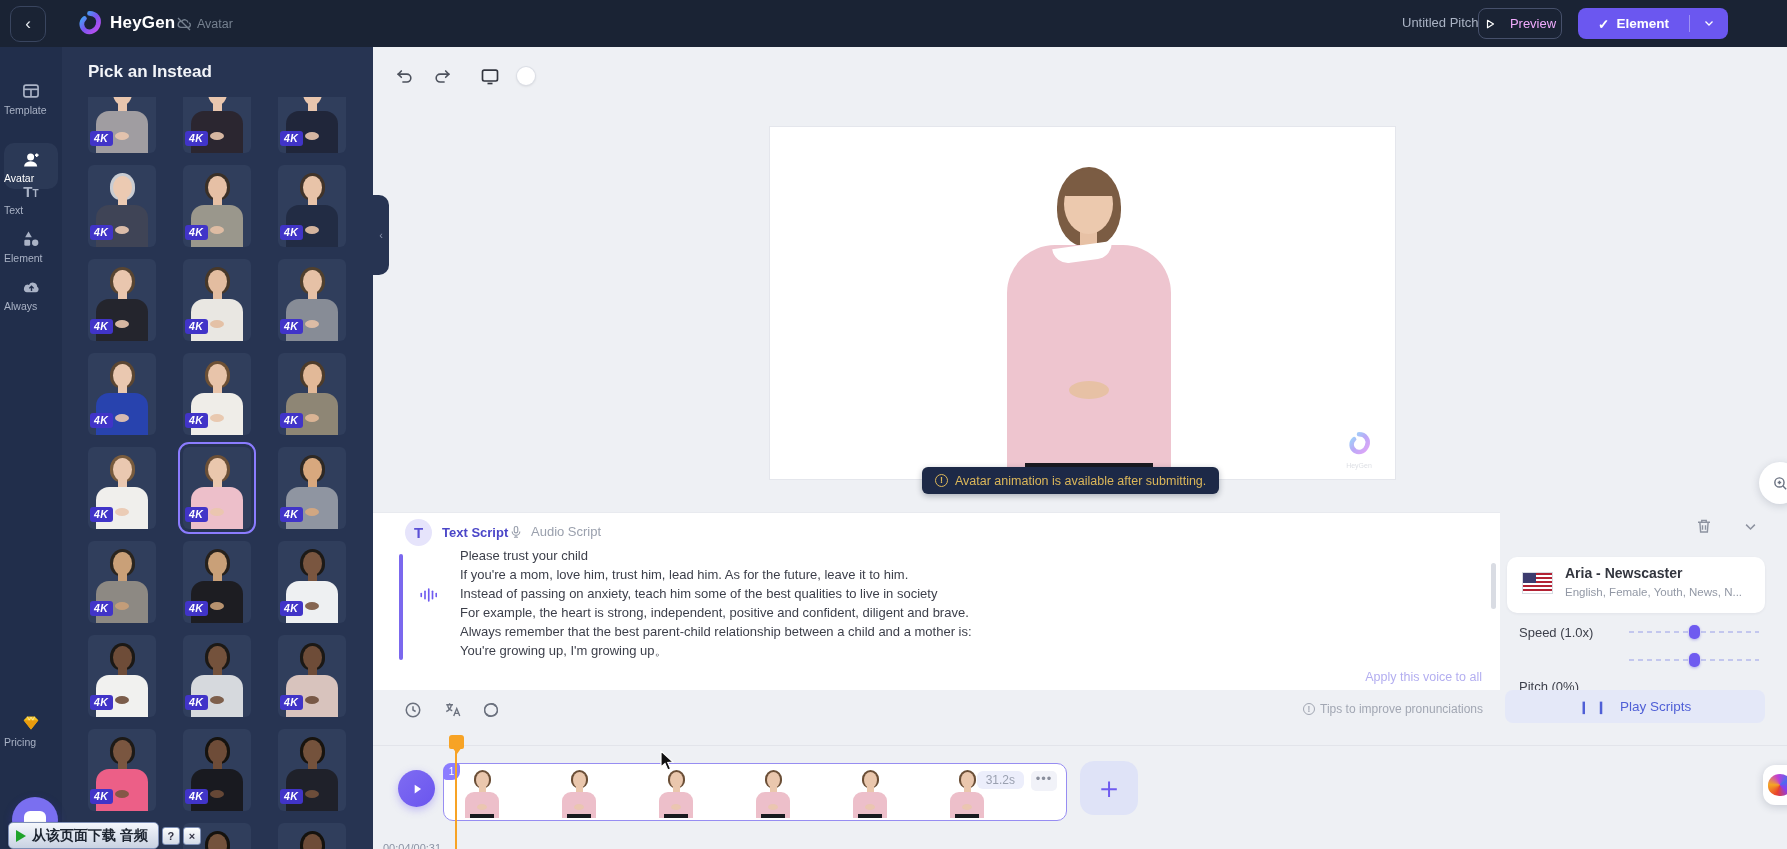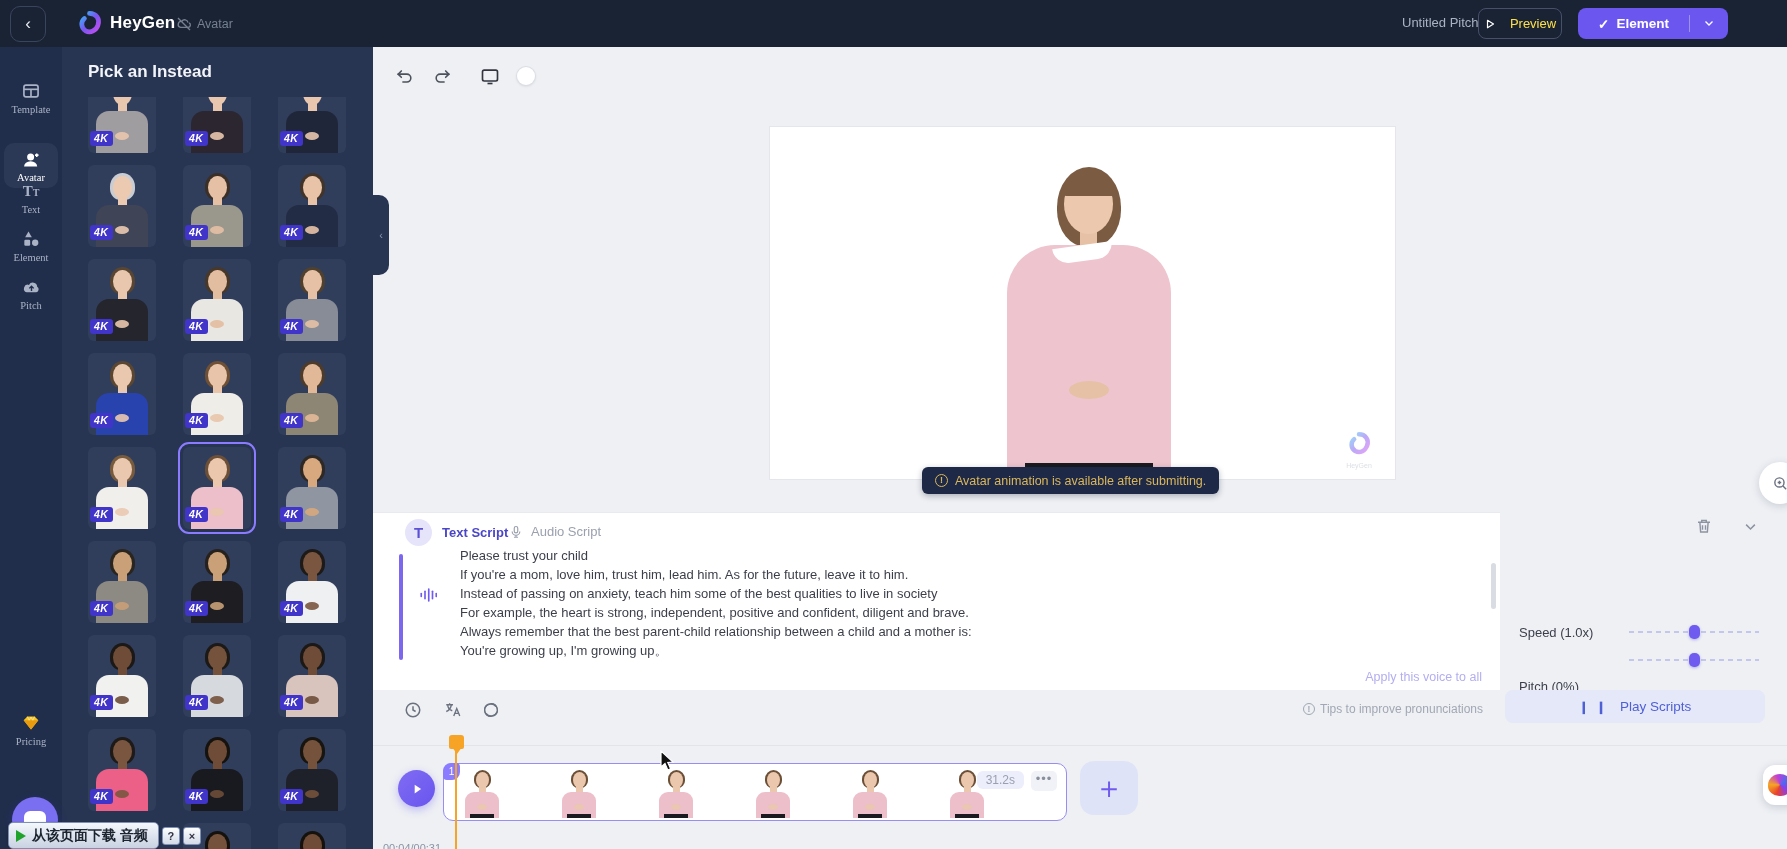--- a/index.html
+++ b/index.html
@@ -8,30 +8,30 @@
 
   
   #topbar { position:absolute; left:0; top:0; width:1787px; height:47px; background:#1a2334; z-index:50; }
   #back-btn { position:absolute; left:10px; top:6px; width:36px; height:36px; border:1px solid #39455f;
     border-radius:10px; color:#e7eaf0; font-size:17px; display:flex; align-items:center; justify-content:center; cursor:pointer; }
   #logo { position:absolute; left:76px; top:10px; width:27px; height:27px; }
   #brand { position:absolute; left:110px; top:13px; color:#fff; font-size:17px; font-weight:bold; letter-spacing:.2px; }
   #unsaved { position:absolute; left:176px; top:16px; color:#75808f; font-size:12.5px; display:flex; gap:5px; align-items:center; }
   #video-title { position:absolute; left:1402px; top:15px; color:#aab3c4; font-size:13px; }
   #preview-btn { position:absolute; left:1478px; top:8px; width:84px; height:31px; border:1px solid #46506b; border-radius:8px;
-    color:#fde047; font-size:13px; display:flex; align-items:center; justify-content:center; gap:14px; cursor:pointer; }
+    color:#f0abfc; font-size:13px; display:flex; align-items:center; justify-content:center; gap:14px; cursor:pointer; }
   #submit-group { position:absolute; left:1578px; top:8px; width:150px; height:31px; background:#6b57f0; border-radius:8px;
     display:flex; align-items:center; color:#fff; font-size:13.5px; cursor:pointer; }
   #submit-main { flex:1; display:flex; align-items:center; justify-content:center; gap:7px; font-weight:bold; }
   #submit-divider { width:1px; height:17px; background:rgba(255,255,255,.35); }
   #submit-caret { width:38px; text-align:center; font-size:11px; }
 
   
   #rail { position:absolute; left:0; top:47px; width:62px; height:802px; background:#212e4b; z-index:40; }
-  .rail-item { position:absolute; left:4px; width:54px; border-radius:10px; text-align:center; padding:6px 0 5px; cursor:pointer;font-family:Liberation Serif, serif; }
+  .rail-item { position:absolute; left:4px; width:54px; border-radius:10px; text-align:left; padding:6px 0 5px; cursor:pointer; }
   .rail-item .ric { height:20px; display:flex; align-items:center; justify-content:center; color:#aab3c6; }
   .rail-item .rlb { font-size:10.5px; color:#a9b2c5; margin-top:3px; }
   .rail-item.active { background:#35436280; }
   .rail-item.active .ric, .rail-item.active .rlb { color:#fff; }
 
   
   #panel { position:absolute; left:62px; top:47px; width:311px; height:802px; background:#273452; z-index:30; overflow:hidden; }
   #panel-title { position:absolute; left:26px; top:15px; color:#f2f4f8; font-size:17px; font-weight:600; }
   #grid-viewport { position:absolute; left:26px; top:50px; width:270px; height:752px; overflow:hidden; }
   #grid { display:grid; grid-template-columns:repeat(3,68px); column-gap:27px; row-gap:12px; margin-top:-26px; }
@@ -243,21 +243,21 @@
       </div>
     <div class="rlb">Element</div>
   </div>
   <div class="rail-item" style="top:224px">
     <div class="ric">
         <svg width="21" height="21" viewBox="0 0 24 24" fill="currentColor">
           <path d="M18.5 11a5 5 0 0 0-9.4-2A4.3 4.3 0 0 0 6.5 17.5 h11 a3.6 3.6 0 0 0 1-6.5Z"></path>
           <path d="M12 16 v-5 M9.5 13 L12 10.5 L14.5 13" stroke="#212e4b" stroke-width="1.6" fill="none"></path>
         </svg>
       </div>
-    <div class="rlb">Pitch</div>
+    <div class="rlb">Always</div>
   </div>
   <div class="rail-item" style="top:660px">
     <div class="ric">
         <svg width="22" height="22" viewBox="0 0 24 24">
           <path d="M4 9 L8 5 H16 L20 9 L12 19 Z" fill="#f6c21c"></path>
           <path d="M4 9 H20 L12 19 Z" fill="#e89b0e"></path>
           <path d="M8 5 L10 9 L12 5.6 L14 9 L16 5" stroke="#fff" stroke-width=".8" fill="none" opacity=".7"></path>
         </svg>
       </div>
     <div class="rlb">Pricing</div>
@@ -646,20 +646,28 @@
     <svg width="18" height="18" viewBox="0 0 24 24" fill="none" stroke="currentColor" stroke-width="1.9">
         <path d="M4 7 h16 M9 7 V4.5 h6 V7 M6.5 7 l1 13 h9 l1-13 M10 11 v6 M14 11 v6"></path>
       </svg>
   </div>
   <div id="chev-down">
     <svg width="15" height="15" viewBox="0 0 24 24" fill="none" stroke="currentColor" stroke-width="2.4">
         <path d="M5 9 L12 16 L19 9"></path>
       </svg>
   </div>
 
+  <div id="voice-card">
+    <div id="flag">
+        <div class="flag-stripes"></div>
+        <div class="flag-canton"></div>
+      </div>
+    <div id="voice-name">Aria - Newscaster</div>
+    <div id="voice-traits">English, Female, Youth, News, N...</div>
+  </div>
   <div class="slider-row-label" style="top:578px">Speed (1.0x)</div>
   <div class="slider" style="top:578px">
       <div class="dash"></div>
       <div class="thumb"></div>
     </div>
   <div class="slider-row-label" style="top:632px">Pitch (0%)</div>
   <div class="slider" style="top:606px">
       <div class="dash"></div>
       <div class="thumb"></div>
     </div>

